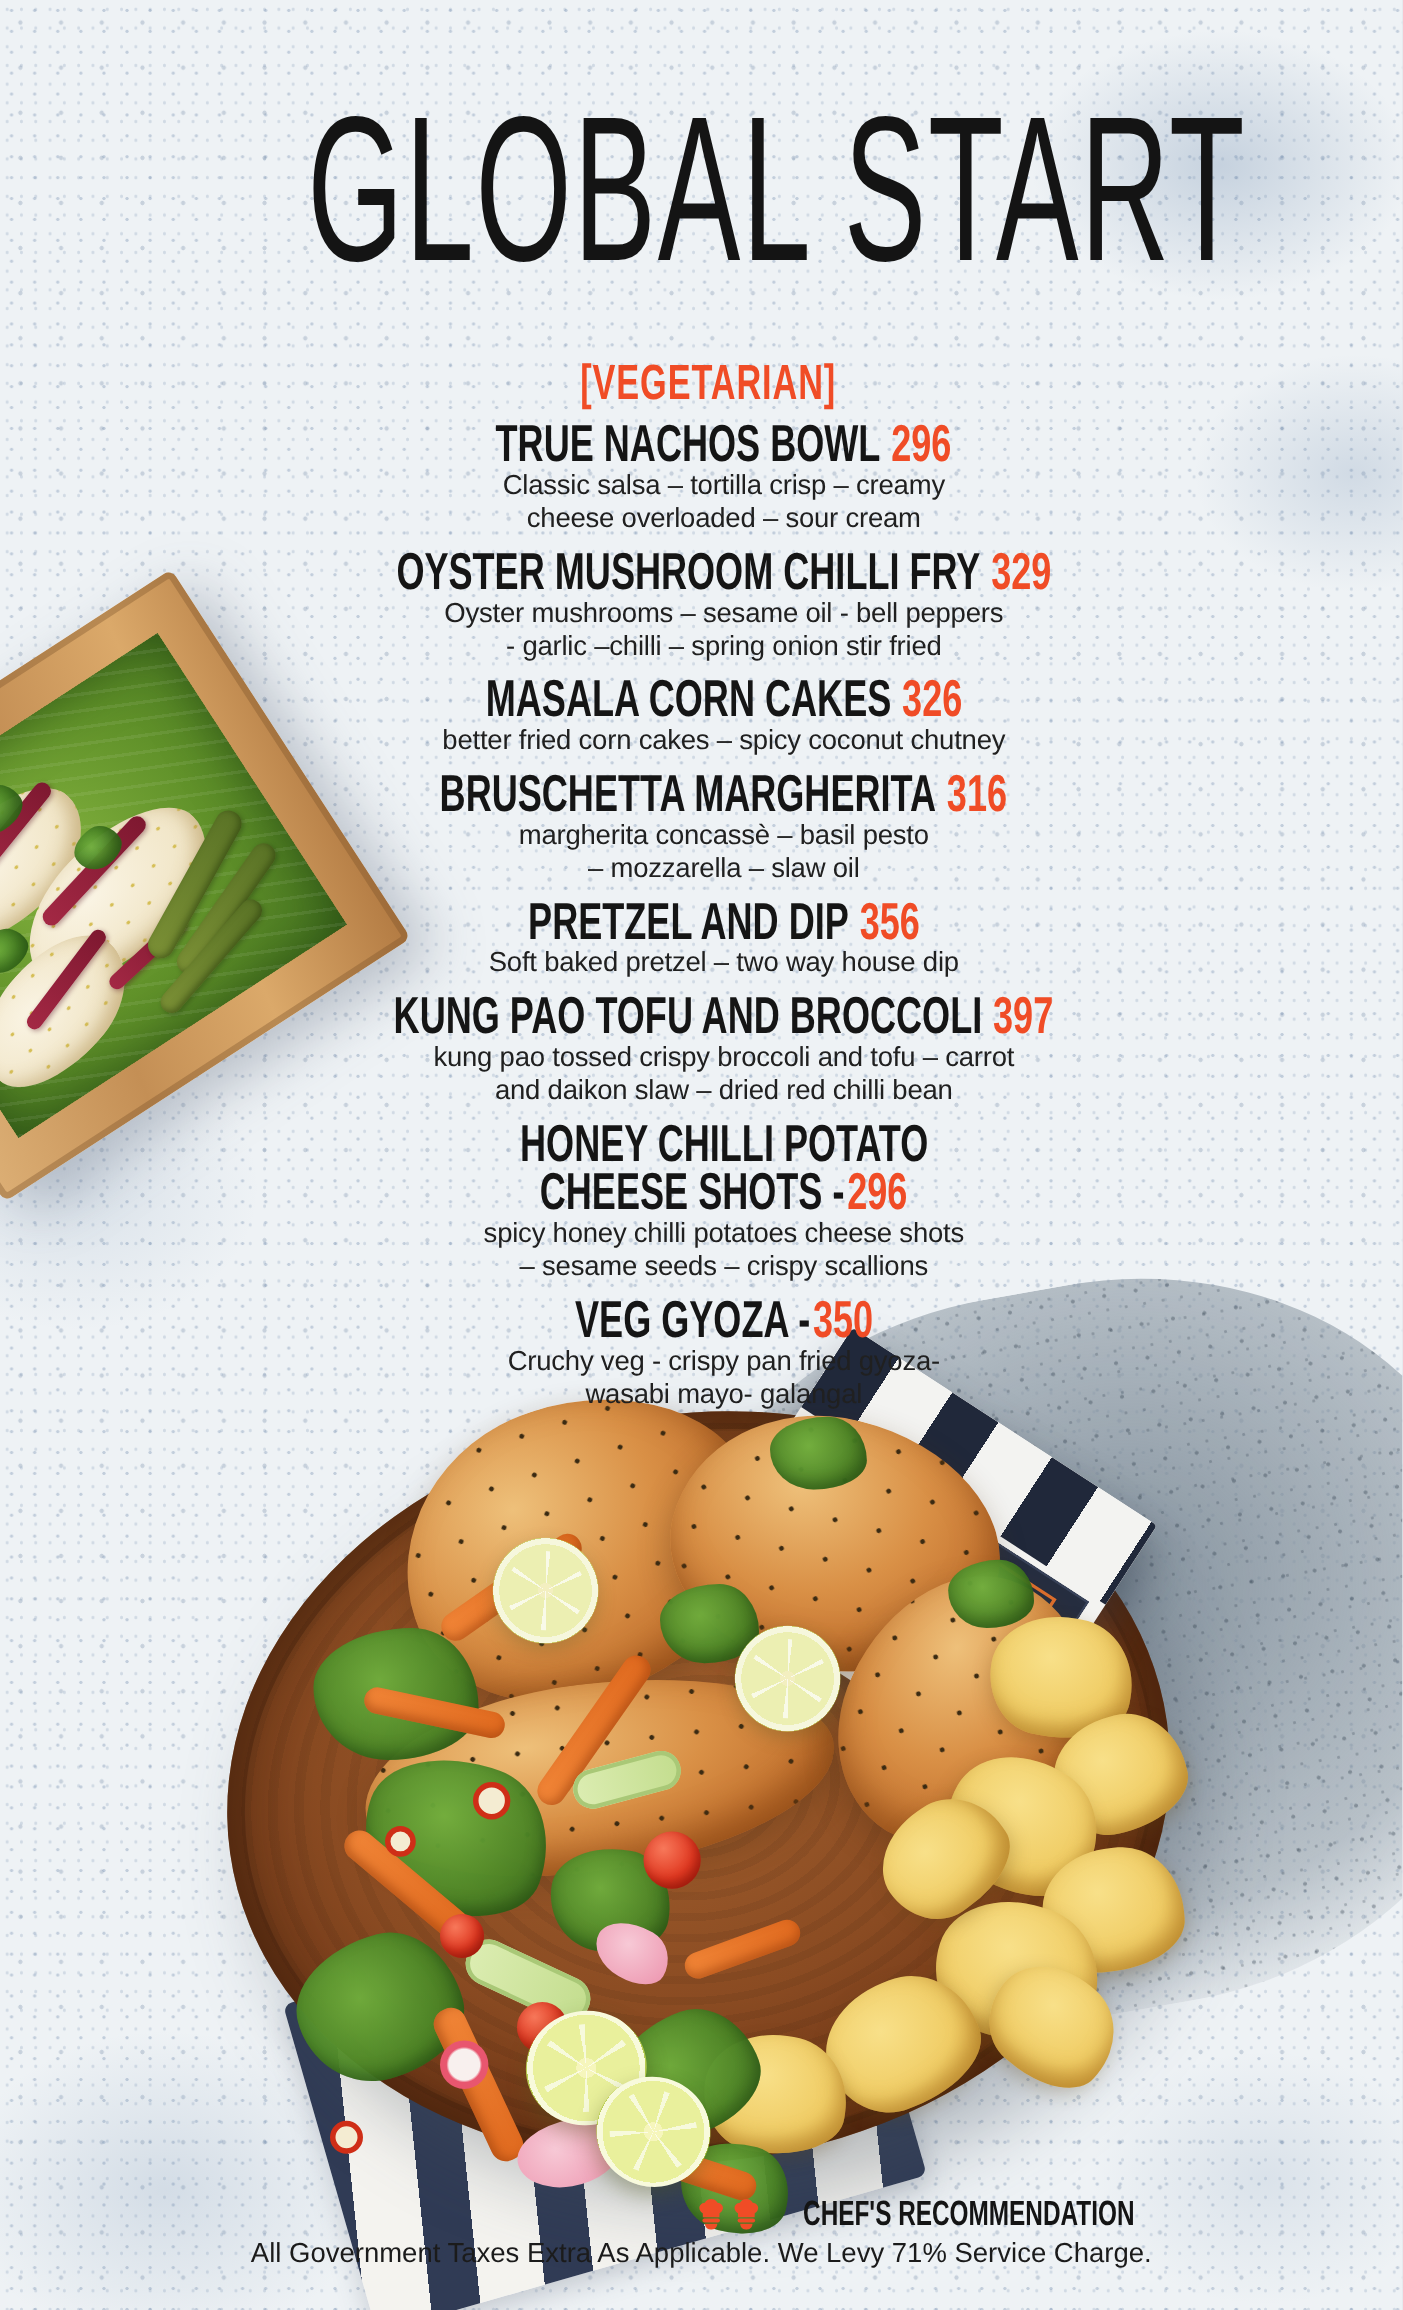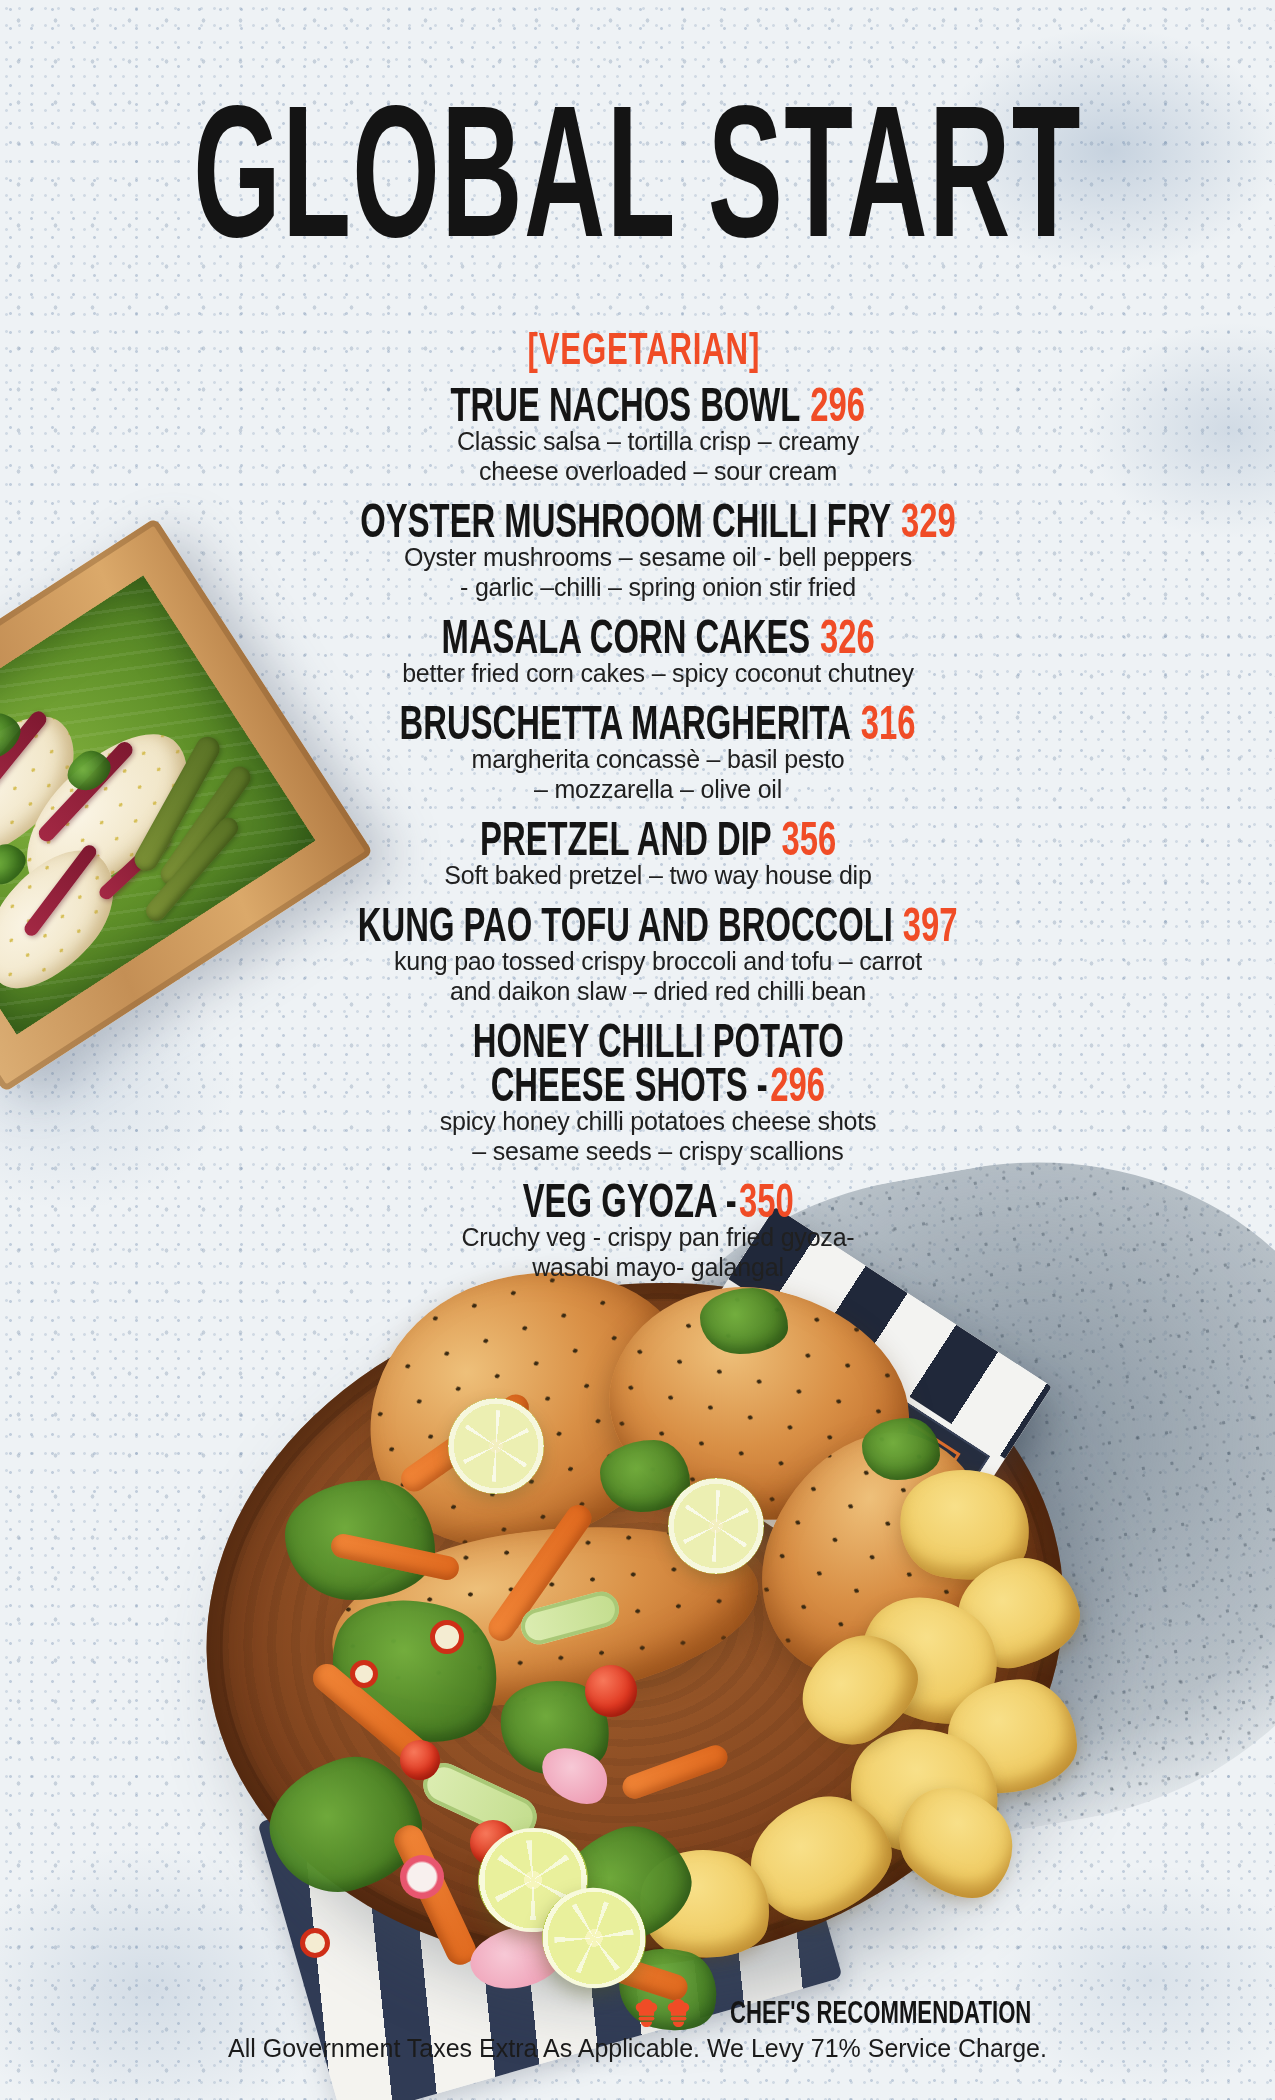--- a/index.html
+++ b/index.html
@@ -13,22 +13,22 @@
       radial-gradient(260px 200px at 150px 1990px, rgba(105,135,170,.20), transparent 72%),
       radial-gradient(220px 160px at 1150px 1980px, rgba(105,135,170,.15), transparent 72%),
       radial-gradient(rgba(90,120,160,.30) 1.2px, transparent 1.8px),
       radial-gradient(rgba(90,120,160,.20) 1px, transparent 1.5px),
       radial-gradient(rgba(60,90,130,.22) 1.6px, transparent 2.2px);
     background-size:auto,auto,auto,auto,auto,21px 19px,13px 17px,37px 41px;}
   .cond{display:inline-block;transform:scale(.82,1.18);transform-origin:center;white-space:nowrap;}
   .cond-xl{display:inline-block;transform:scale(.75,1.25);transform-origin:center bottom;white-space:nowrap;}
 
   
-  .page-title{position:absolute;left:0;right:0;top:96px;margin:0;text-align:center;z-index:6;
-    font-size:150px;line-height:200px;font-weight:700;color:#141414;letter-spacing:2px;}
+  .page-title{position:absolute;left:0;right:0;top:96px;margin:0;text-align:right;z-index:6;
+    font-size:150px;line-height:200px;font-weight:400;color:#141414;letter-spacing:2px;}
   .subtitle{position:absolute;left:12px;right:0;top:328px;text-align:center;z-index:6;
     font-size:38px;line-height:42px;font-weight:700;color:#f04c26;letter-spacing:1px;}
   .menu{position:absolute;left:0;right:0;top:382px;text-align:center;z-index:6;margin-left:41px;}
   .menu-item{margin:0 0 12px 0;}
   .item-title{font-size:40px;line-height:44px;font-weight:700;color:#151515;}
   .item-title .price{color:#f04c26;margin-left:12px;}
   .item-title .price.tight{margin-left:3px;}
   .item-desc{font-size:25px;line-height:30px;color:#202020;letter-spacing:-.2px;}
   .chef-row{position:absolute;left:633px;top:1996px;z-index:6;display:flex;align-items:center;gap:5px;justify-content:space-between;}
   .chef-icon{width:27px;height:29px;fill:#f04c26;flex:none;}
@@ -229,21 +229,21 @@
         <div class="item-desc">Oyster mushrooms – sesame oil - bell peppers</div>
         <div class="item-desc">- garlic –chilli – spring onion stir fried</div>
       </div>
       <div class="menu-item">
         <div class="item-title"><span class="cond"><span>MASALA CORN CAKES</span><span class="price">326</span></span></div>
         <div class="item-desc">better fried corn cakes – spicy coconut chutney</div>
       </div>
       <div class="menu-item">
         <div class="item-title"><span class="cond"><span>BRUSCHETTA MARGHERITA</span><span class="price">316</span></span></div>
         <div class="item-desc">margherita concassè – basil pesto</div>
-        <div class="item-desc">– mozzarella – olive oil</div>
+        <div class="item-desc">– mozzarella – slaw oil</div>
       </div>
       <div class="menu-item">
         <div class="item-title"><span class="cond"><span>PRETZEL AND DIP</span><span class="price">356</span></span></div>
         <div class="item-desc">Soft baked pretzel – two way house dip</div>
       </div>
       <div class="menu-item">
         <div class="item-title"><span class="cond"><span>KUNG PAO TOFU AND BROCCOLI</span><span class="price">397</span></span></div>
         <div class="item-desc">kung pao tossed crispy broccoli and tofu – carrot</div>
         <div class="item-desc">and daikon slaw – dried red chilli bean</div>
       </div>

